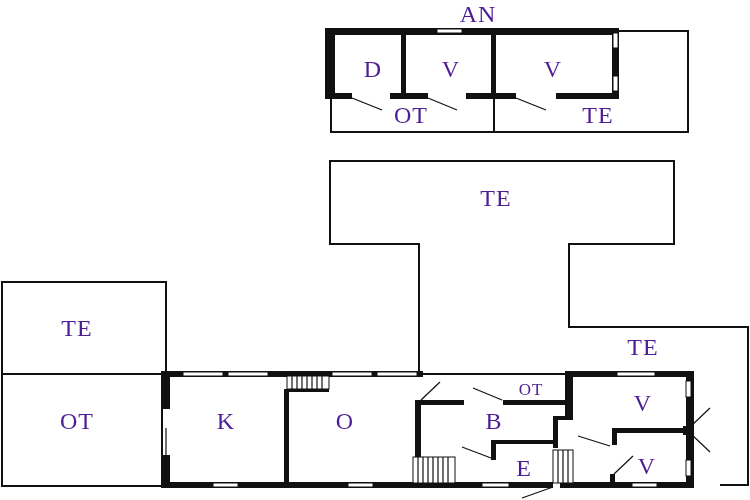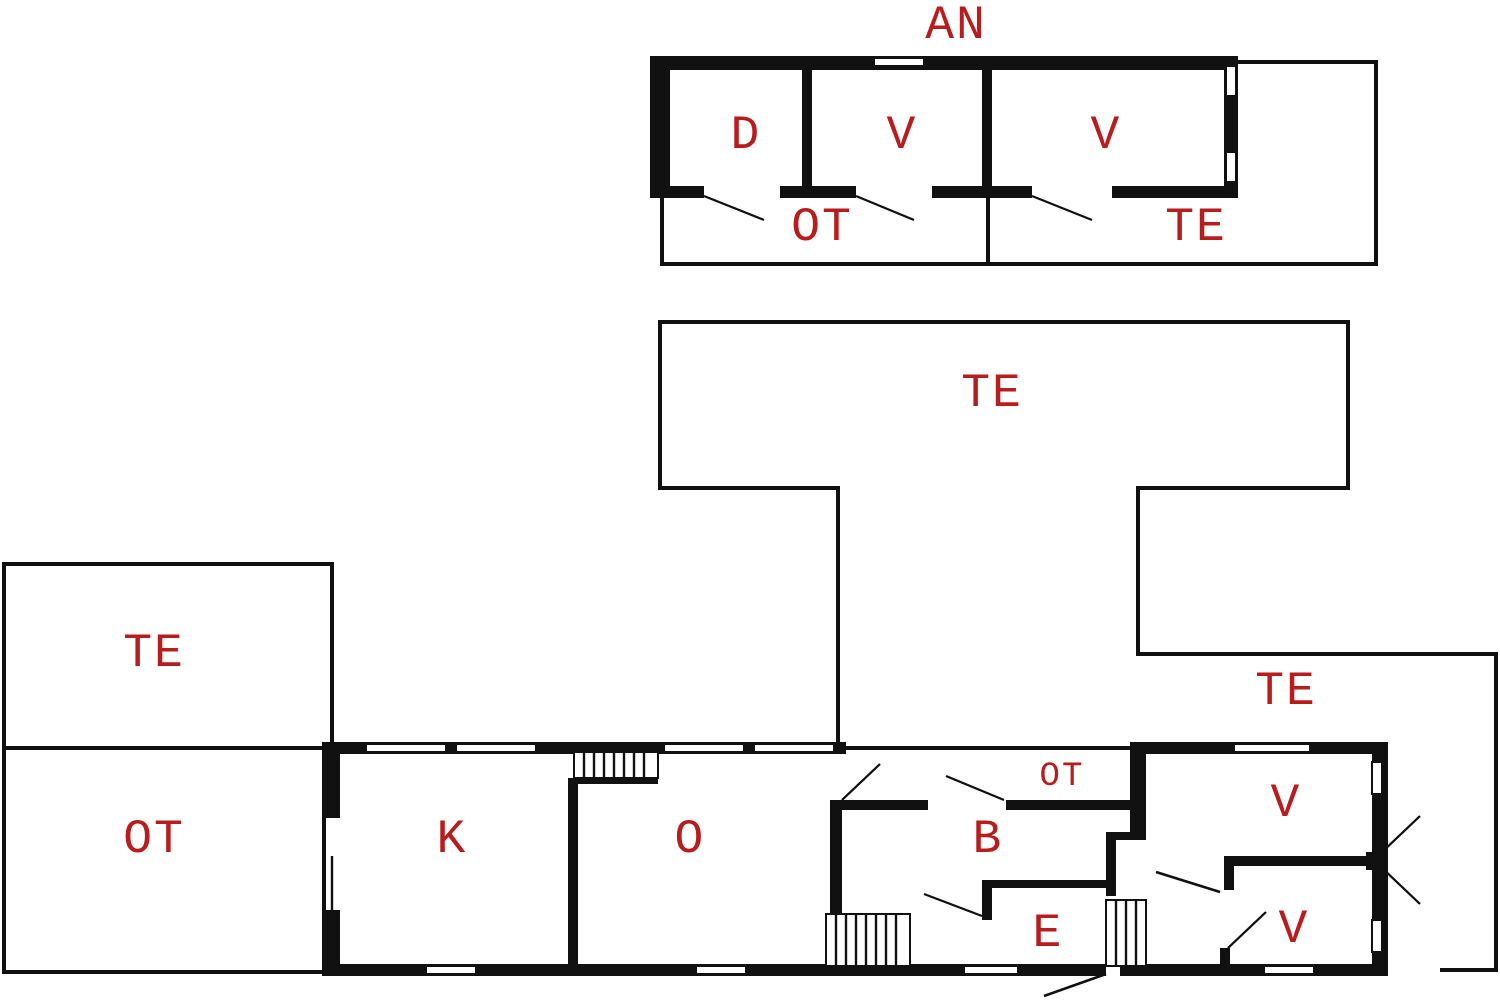--- a/index.html
+++ b/index.html
@@ -21,23 +21,23 @@
       width: 750px;
       height: 500px;
     }
     .thin { fill: none; stroke: #111; stroke-width: 2; }
     .wall { fill: #111; stroke: none; }
     .win { fill: #ffffff; stroke: #111; stroke-width: 1; }
     .door-line { stroke: #111; stroke-width: 1.2; fill: none; }
     .stair { fill: #fff; stroke: #111; stroke-width: 1; }
     .lbl {
       position: absolute;
-      font-family: Liberation Mono, monospace;
+      font-family: Liberation Serif, serif;
       font-size: 24px;
-      color: #b91c1c;
+      color: #4c1d95;
       line-height: 1;
       transform: translate(-50%, -50%);
       white-space: nowrap;
       letter-spacing: 1px;
     }
     .lbl.small { font-size: 17px; }
   </style>
 </head>
 <body>
 

